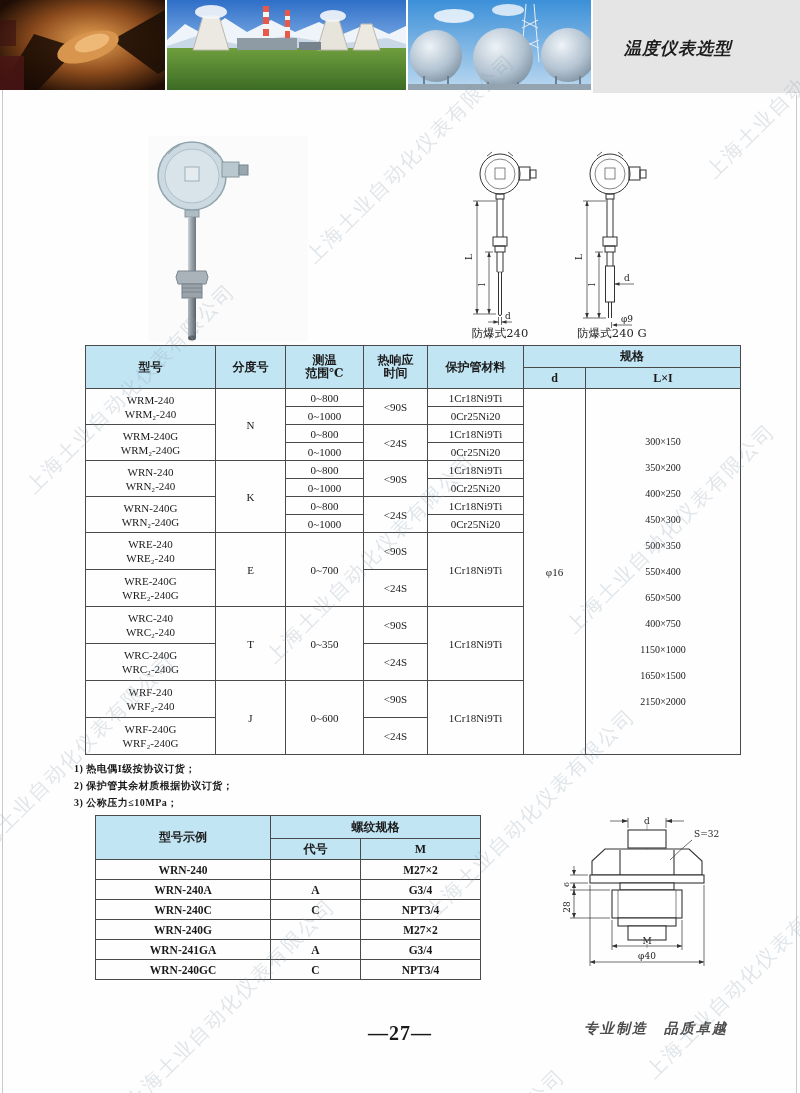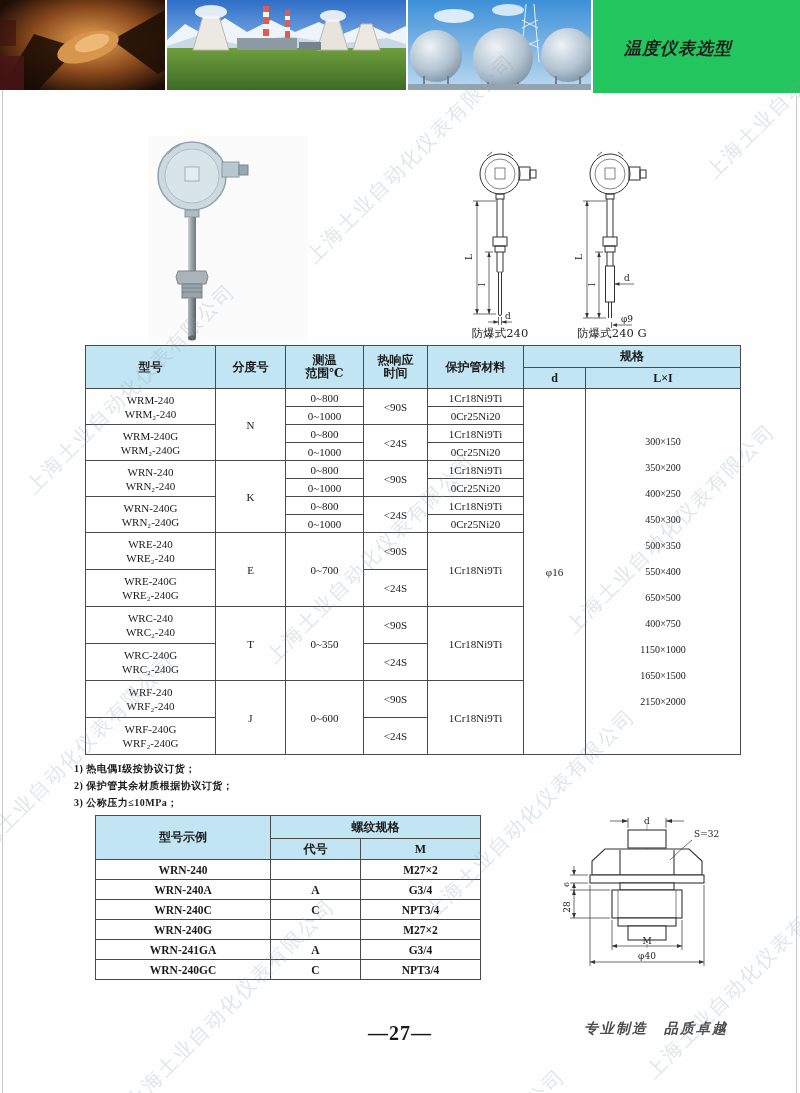--- a/index.html
+++ b/index.html
@@ -2,21 +2,21 @@
 <html><head>
 <meta charset="utf-8">
 <style>
   html,body{margin:0;padding:0;background:#e8e8e8;}
   #page{position:relative;width:800px;height:1093px;background:#fefefe;overflow:hidden;
         font-family:"Liberation Serif","DejaVu Serif",serif;color:#1a1a1a;}
   .edge{position:absolute;top:0;bottom:0;width:1px;background:#c9c9c9;}
   
   #banner{position:absolute;left:0;top:0;width:800px;height:93px;}
   .photo{position:absolute;top:0;height:90px;overflow:hidden;}
-  #corner-panel{position:absolute;left:593px;top:0;width:207px;height:93px;background:#22c55e;}
+  #corner-panel{position:absolute;left:593px;top:0;width:207px;height:93px;background:#e5e5e5;}
   #corner-tag{position:absolute;left:31px;top:37px;font-family:"Liberation Sans","DejaVu Sans",sans-serif;
               font-weight:bold;font-style:italic;font-size:17px;color:#1d1d1d;letter-spacing:1px;white-space:nowrap;}
   
   #page-title{position:absolute;left:70px;top:105px;font-family:"Liberation Sans","DejaVu Sans",sans-serif;
               font-weight:bold;font-size:19px;color:#1866b4;letter-spacing:1px;}
   
   .fig{position:absolute;}
   svg text{font-family:"DejaVu Serif","Liberation Serif",serif;fill:#222;}
   
   table{border-collapse:collapse;table-layout:fixed;padding-left:44px;}

